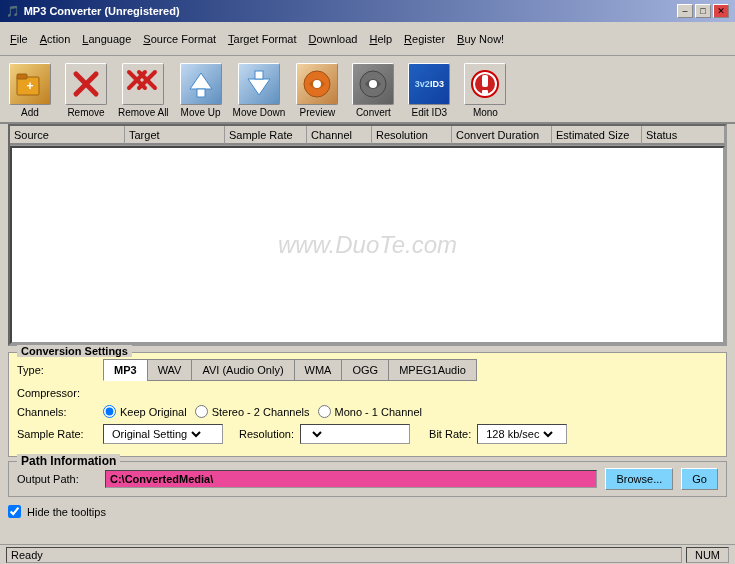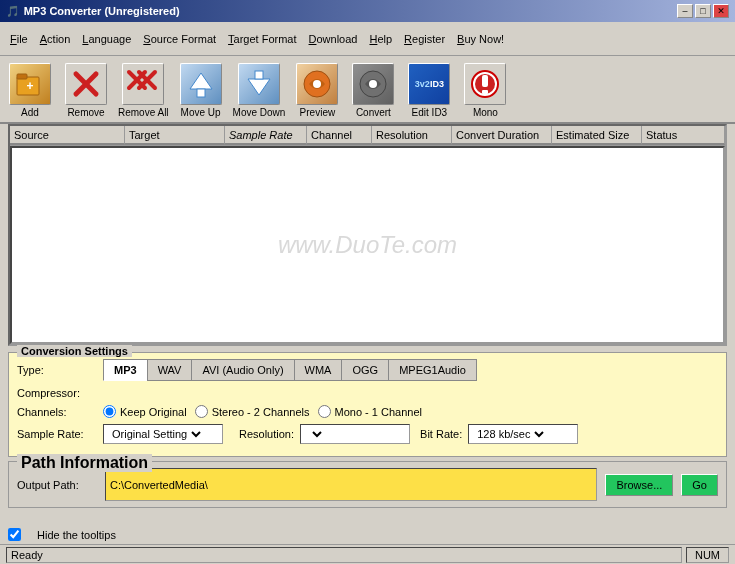--- a/index.html
+++ b/index.html
@@ -115,21 +115,21 @@
       border-right: 1px solid #999;
       padding: 2px 4px;
       font-size: 11px;
       display: flex;
       align-items: center;
       background: #d4d0c8;
       border-bottom: 2px solid #888;
     }
     .col-source { width: 115px; }
     .col-target { width: 100px; }
-    .col-samplerate { width: 82px; font-style: italic; }
+    .col-samplerate { width: 82px; }
     .col-channel { width: 65px; }
     .col-resolution { width: 80px; }
     .col-duration { width: 100px; }
     .col-estsize { width: 90px; }
     .col-status { flex: 1; }
 
     .file-list-body {
       background: white;
       height: 198px;
       border: 2px inset #999;
@@ -222,21 +222,21 @@
     .dropdown-compressor {
       width: 160px;
     }
     .dropdown-samplerate {
       width: 120px;
     }
     .dropdown-resolution {
       width: 110px;
     }
     .dropdown-bitrate {
-      width: 110px;
+      width: 90px;
     }
 
     
     .radio-group {
       display: flex;
       gap: 8px;
       align-items: center;
     }
     .radio-label {
       display: flex;
@@ -253,57 +253,58 @@
       padding: 6px 8px;
       background: #d4d0c8;
       position: relative;
     }
     .path-info-title {
       position: absolute;
       top: -8px;
       left: 8px;
       background: #d4d0c8;
       padding: 0 4px;
-      font-size: 16px;
+      font-size: 12px;
       font-weight: bold;
     }
     .path-row {
       display: flex;
       align-items: center;
       gap: 8px;
     }
     .path-label {
       font-size: 11px;
       width: 80px;
     }
     .path-input {
       flex: 1;
-      height: 33px;
+      height: 18px;
       border: 1px inset #999;
-      background: #fde047;
+      background: #ec4899;
       padding: 2px 4px;
       font-size: 11px;
+      font-weight: bold;
     }
     .path-btn {
       padding: 2px 10px;
       border: 1px solid #888;
       border-top-color: #fff;
       border-left-color: #fff;
-      background: #22c55e;
+      background: #7dd3fc;
       font-size: 11px;
       cursor: pointer;
       height: 22px;
     }
 
     
     .checkbox-row {
-      margin: 20px 8px;
-      display: flex;
-      align-items: center;
-      gap: 16px;
+      margin: 8px 8px;
+      display: flex;
+      align-items: center;
+      gap: 6px;
     }
     .checkbox-row input[type=checkbox] {
       cursor: pointer;
     }
 
     
     .status-bar {
       position: absolute;
       bottom: 0;
       left: 0;
@@ -527,21 +528,21 @@
       <select>
         <option>Original Setting</option>
       </select>
     </div>
     <span style="margin-left:10px; font-size:11px;">Resolution:</span>
     <div class="dropdown dropdown-resolution">
       <select>
         <option></option>
       </select>
     </div>
-    <span style="margin-left:4px; font-size:11px;">Bit Rate:</span>
+    <span style="margin-left:13px; font-size:11px;">Bit Rate:</span>
     <div class="dropdown dropdown-bitrate">
       <select>
         <option>128 kb/sec</option>
       </select>
     </div>
   </div>
 </div>
 
 <div class="path-info">
   <div class="path-info-title">Path Information</div>

